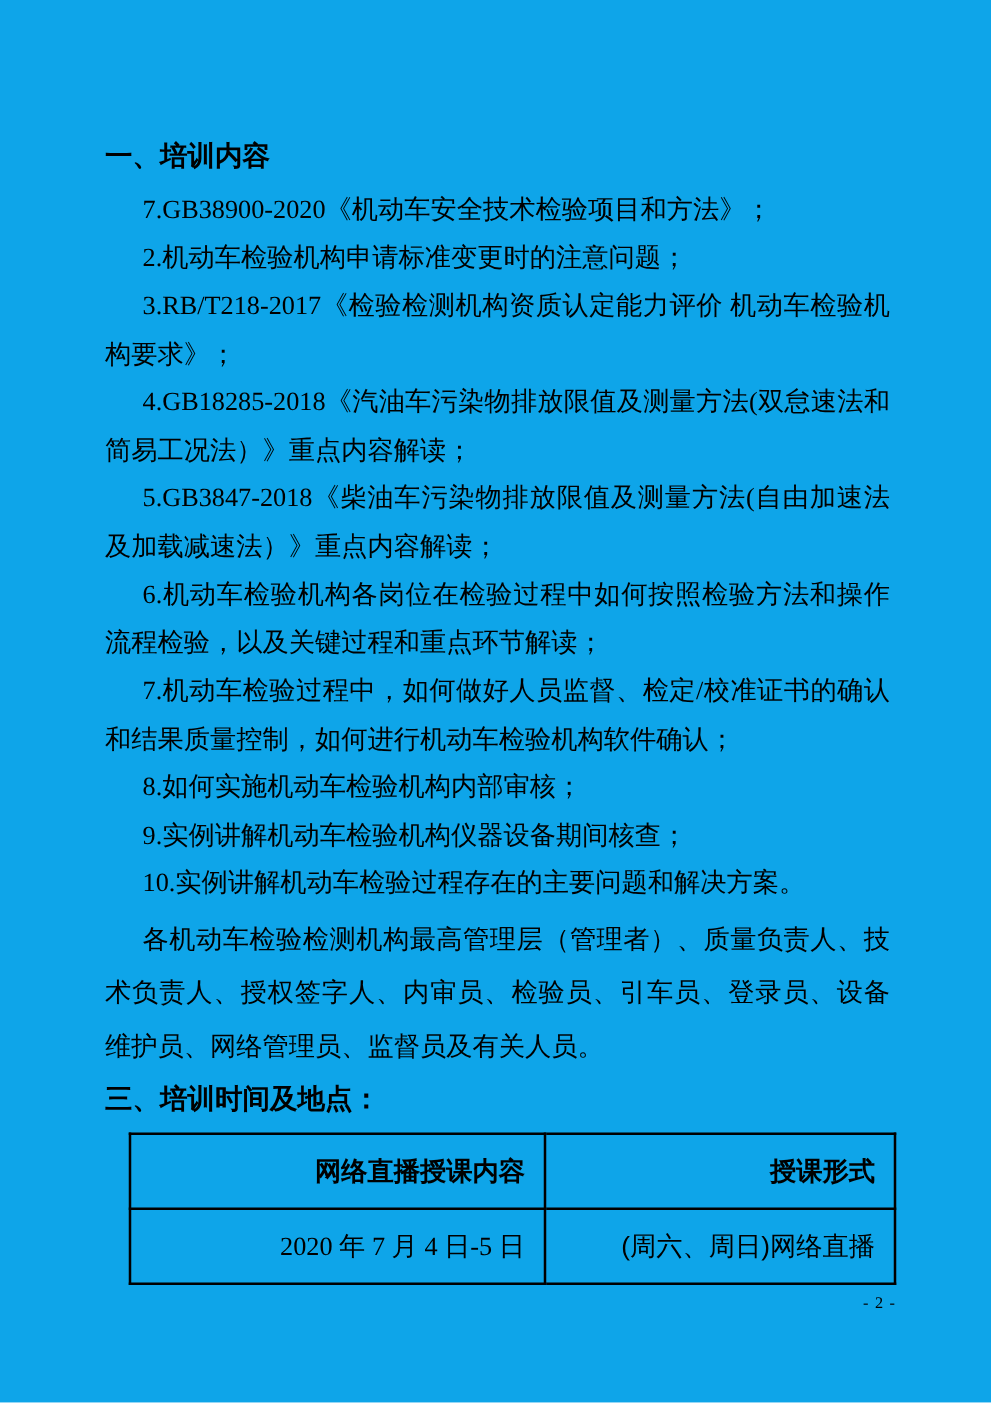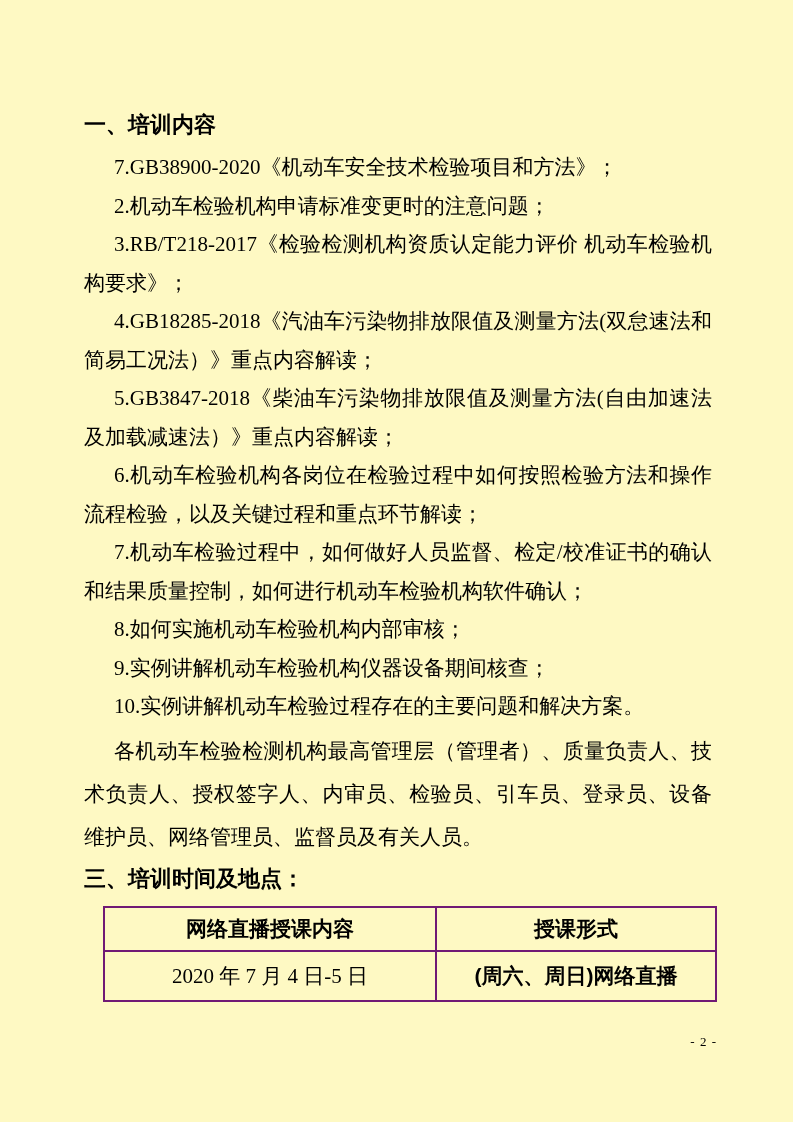--- a/index.html
+++ b/index.html
@@ -2,21 +2,21 @@
 <html><head>
 <meta charset="utf-8">
 <style>
   * { box-sizing: border-box; }
   html, body { margin: 0; padding: 0; background: #ffffff; }
   .page {
     position: relative;
     width: 793px;
     height: 1122px;
     margin: 0 auto;
-    background: #fef9c3;
+    background: #0ea5e9;
     color: #000000;
     font-family: "Liberation Serif", "DejaVu Serif", serif;
     overflow: hidden;
   }
   .content {
     position: absolute;
     left: 84px;
     top: 110px;
     width: 628px;
   }
@@ -48,24 +48,24 @@
     text-justify: inter-ideograph;
   }
   table.schedule {
     border-collapse: collapse;
     table-layout: fixed;
     margin-left: 19px;
     margin-top: 12px;
     width: 612px;
   }
   table.schedule th, table.schedule td {
-    border: 2px solid #701a75;
-    text-align: center;
+    border: 2px solid #000000;
+    text-align: right;
     vertical-align: middle;
-    padding: 0;
+    padding: 15px;
     overflow: hidden;
   }
   table.schedule th {
     height: 44px;
     font-family: "Liberation Sans", "DejaVu Sans", sans-serif;
     font-weight: 700;
     font-size: 21px;
   }
   table.schedule td {
     height: 50px;
@@ -73,21 +73,21 @@
     margin-left: 12px;
   }
   .col-content { width: 332px; }
   .col-form { width: 280px; }
   td.cell-date {
     font-family: "Liberation Serif", "DejaVu Serif", serif;
     font-weight: 400;
   }
   td.cell-form {
     font-family: "Liberation Sans", "DejaVu Sans", sans-serif;
-    font-weight: 700;
+    font-weight: 400;
   }
   .page-number {
     position: absolute;
     top: 1034px;
     right: 76px;
     font-size: 13px;
     font-family: "Liberation Serif", "DejaVu Serif", serif;
     color: #000000;
     letter-spacing: 1px;
   }

